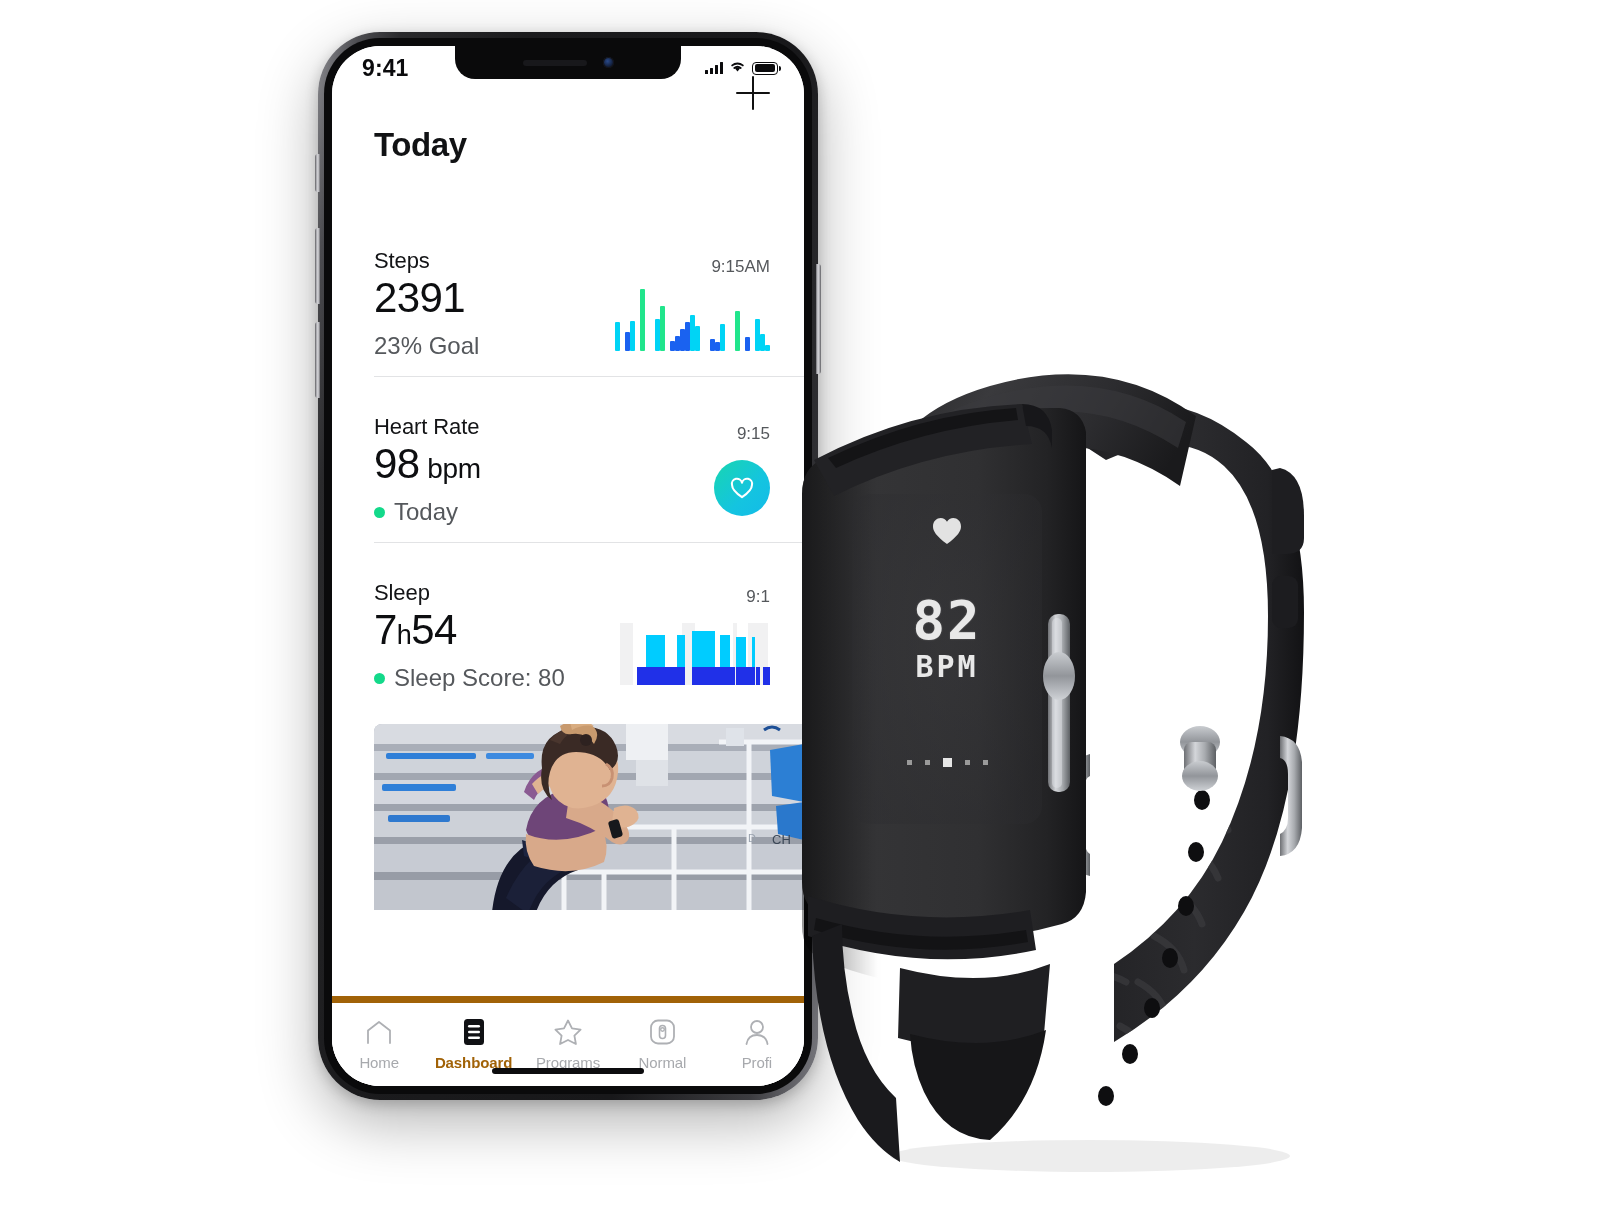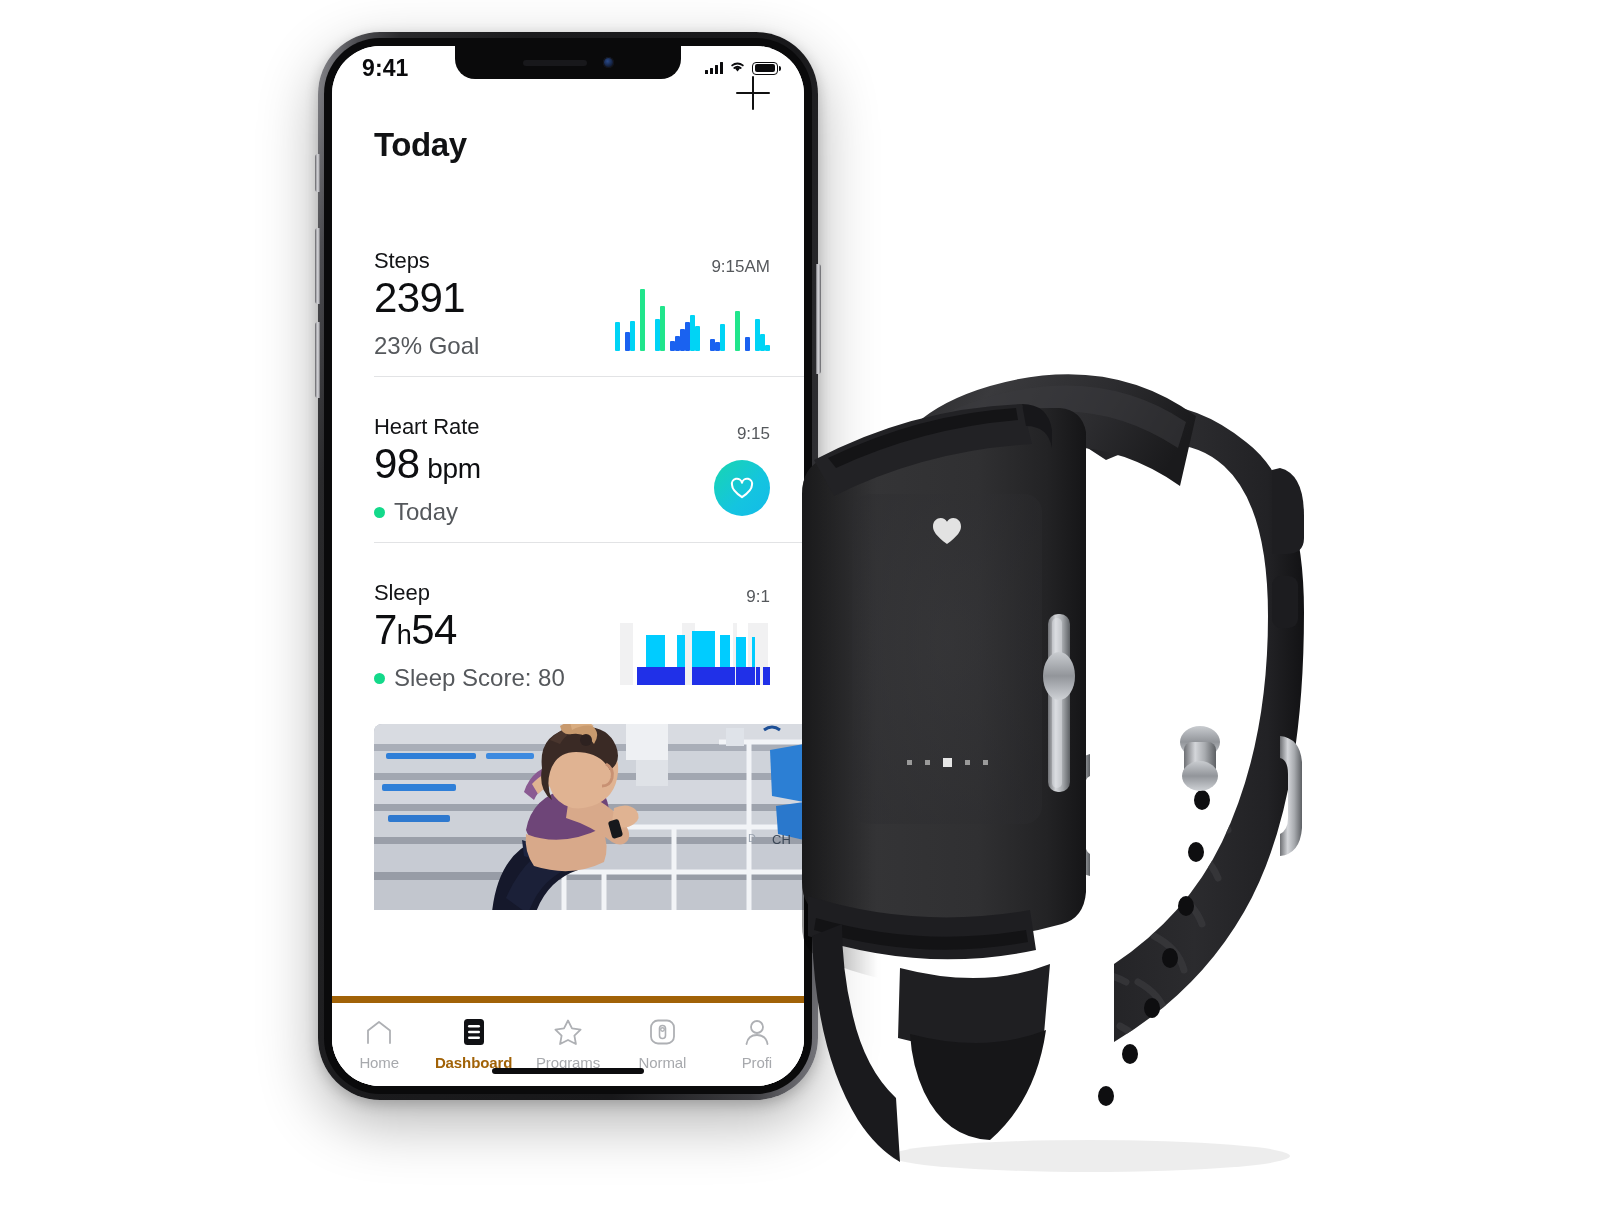--- a/index.html
+++ b/index.html
@@ -587,20 +587,24 @@
       </g>
 
       <rect x="92" y="176" width="190" height="330" rx="18" fill="url(#screenGlow)" opacity="0.35"></rect>
     </svg>
 
     <div class="w-heart">
       <svg viewBox="0 0 32 30">
         <path d="M16 28 C5 20 2 14.6 2 10.4 C2 5 6 2 9.6 2 C12.4 2 14.8 3.6 16 5.8 C17.2 3.6 19.6 2 22.4 2 C26 2 30 5 30 10.4 C30 14.6 27 20 16 28 Z" fill="#e2e2e2"></path>
       </svg>
     </div>
+    <div class="watch-screen-text">
+      <div class="w-bpm-num">82</div>
+      <div class="w-bpm-unit">BPM</div>
+    </div>
     <div class="w-dots" id="watch-dots">
         <i></i>
         <i></i>
         <i class="on"></i>
         <i></i>
         <i></i>
       </div>
   </div>
 
 </div>

